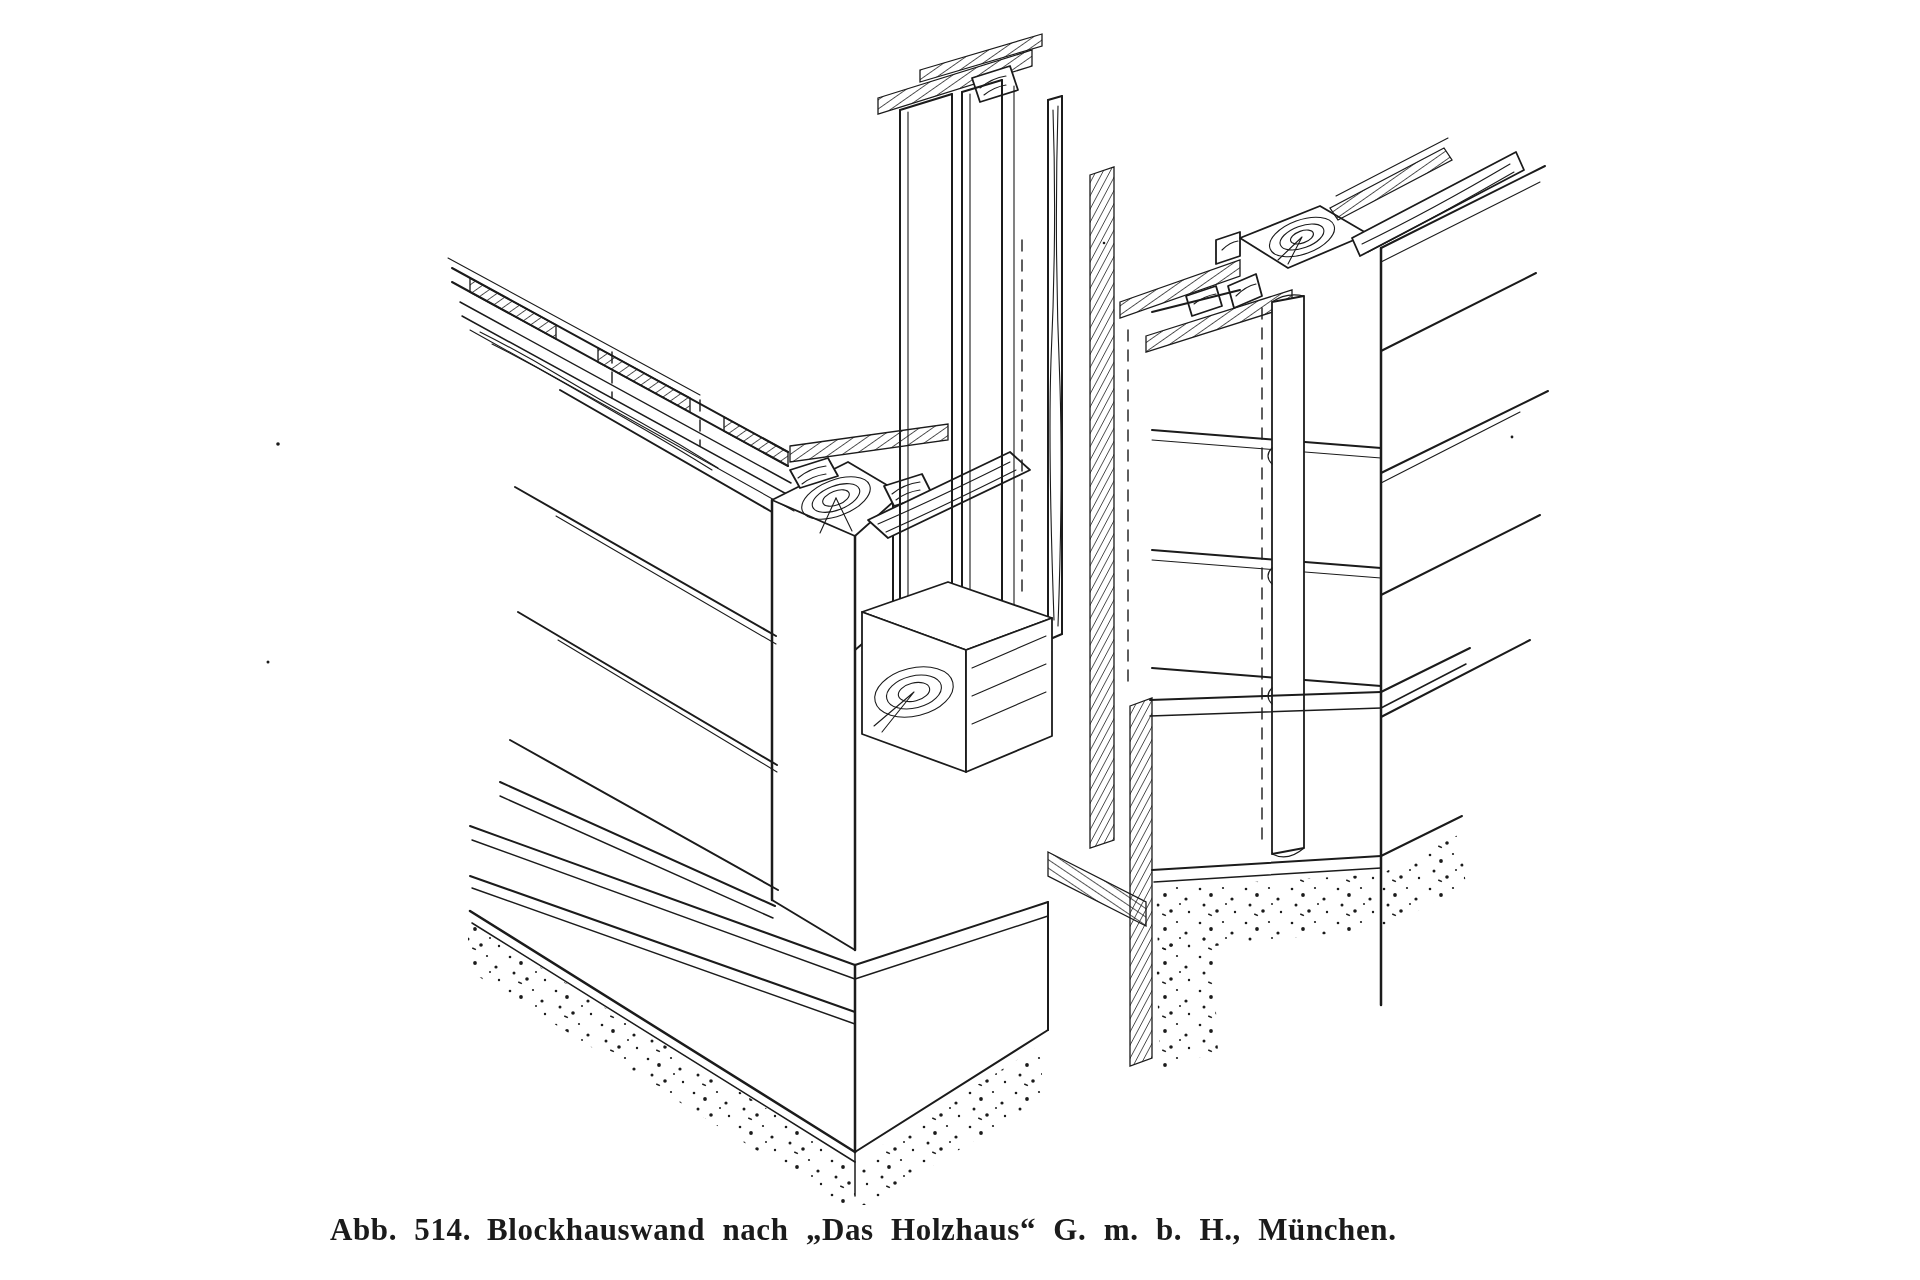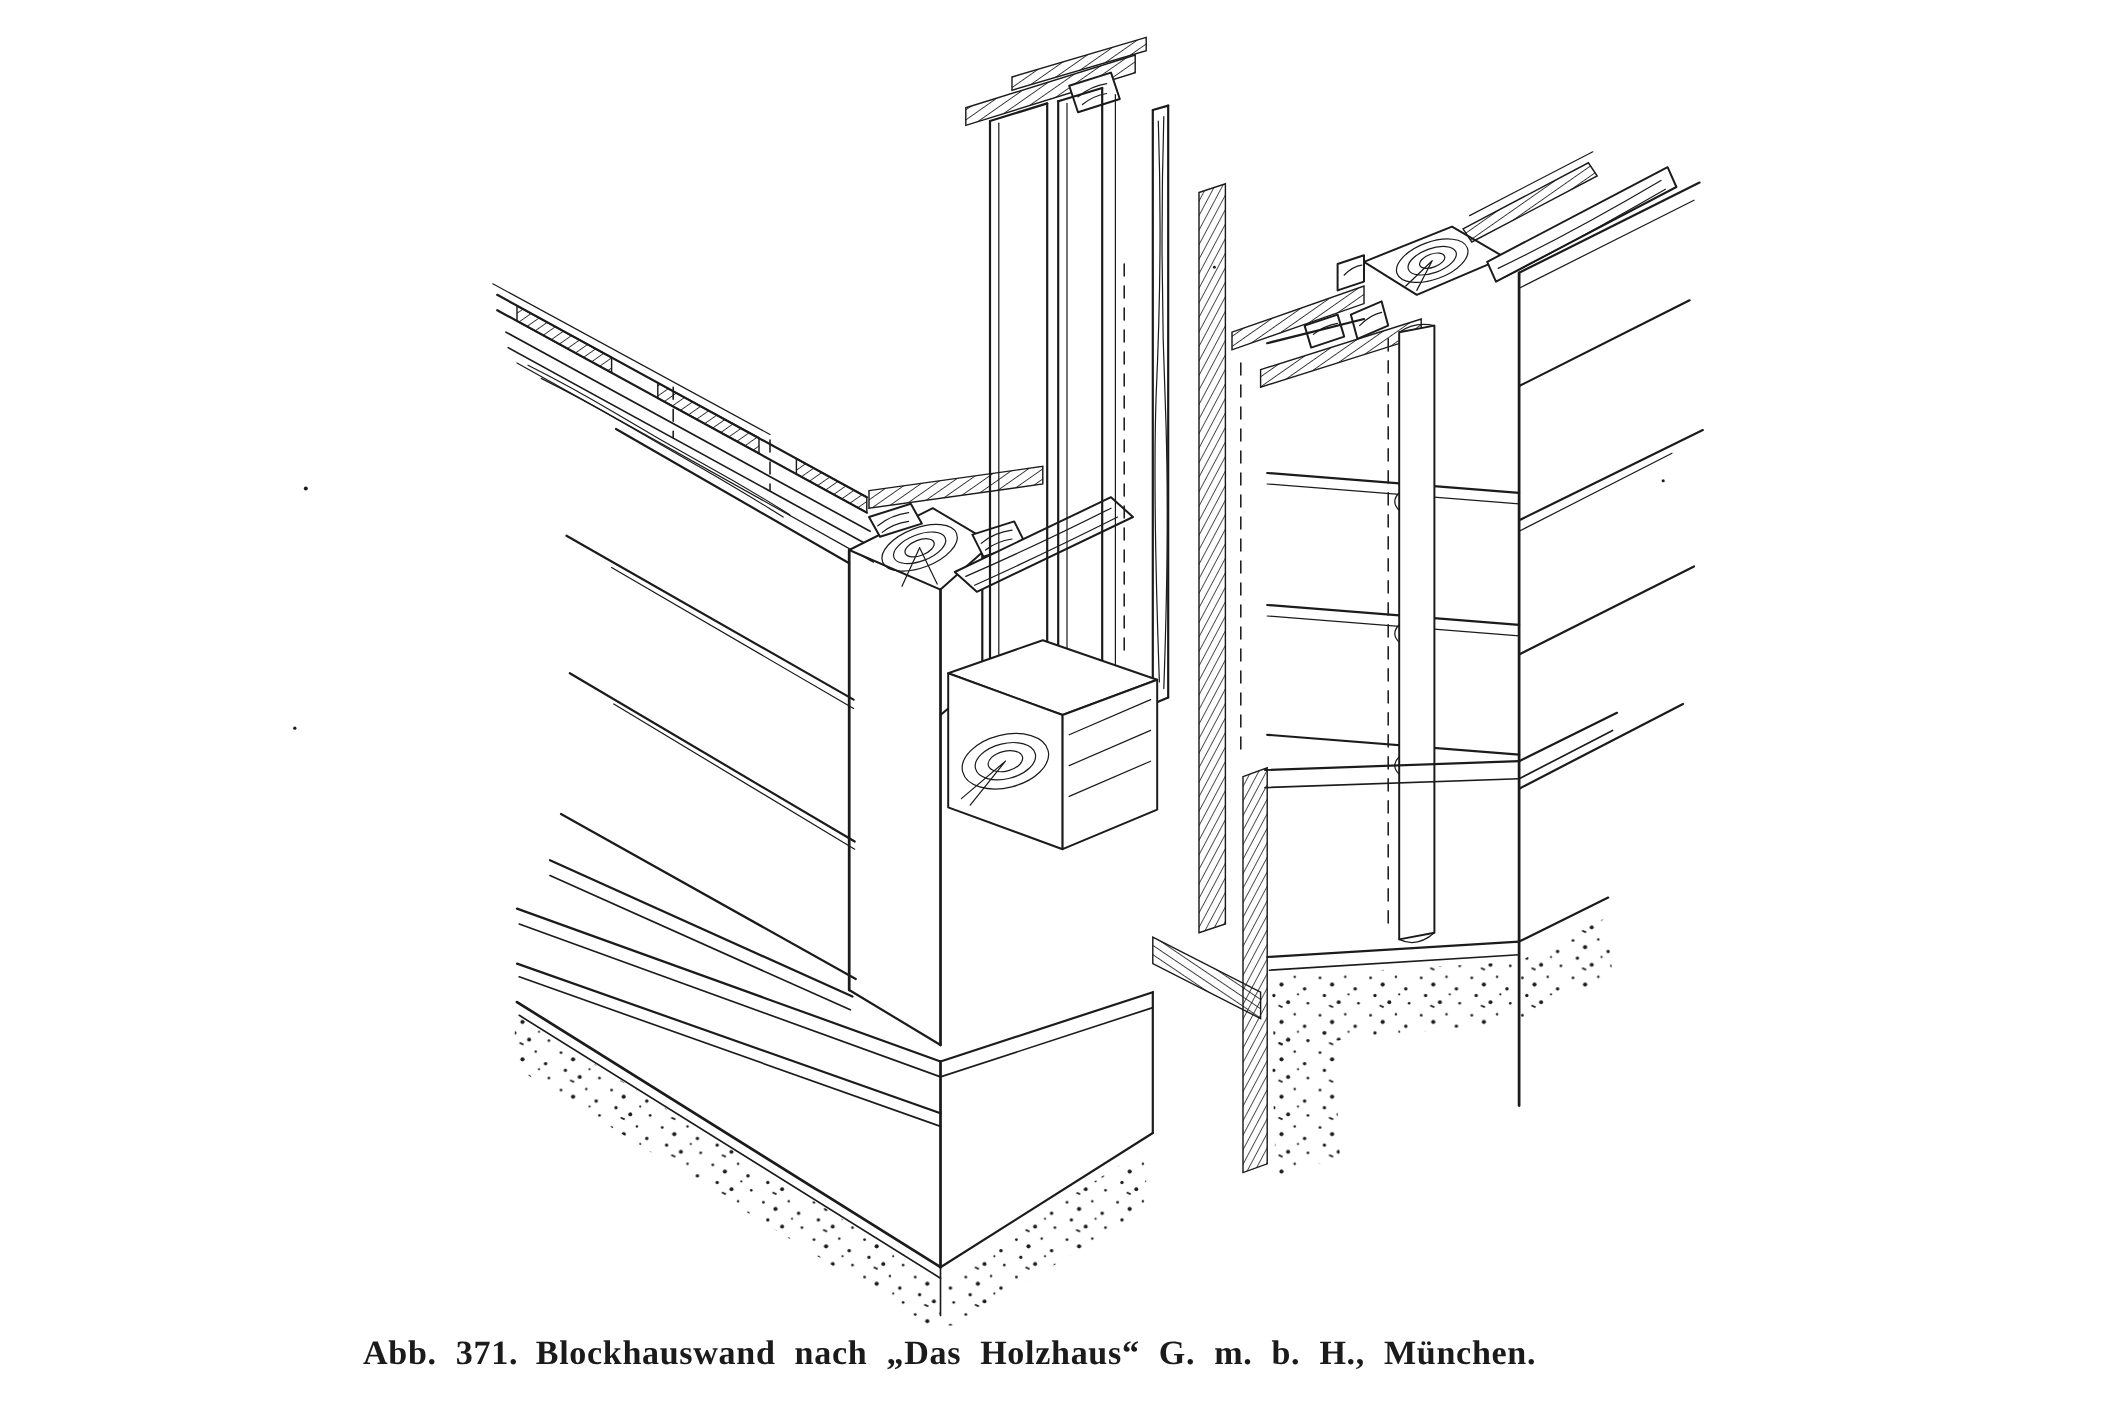--- a/index.html
+++ b/index.html
@@ -241,16 +241,16 @@
 
     <g fill="#1b1b1b">
       <circle cx="278" cy="444" r="1.8"></circle>
       <circle cx="268" cy="662" r="1.5"></circle>
       <circle cx="1512" cy="437" r="1.4"></circle>
       <circle cx="1104" cy="243" r="1.3"></circle>
     </g>
   </svg>
 
   <figcaption class="caption">
-    <span class="lbl">Abb. 371.</span><span>Blockhauswand nach „Das Holzhaus“ G. m. b. H., München.</span>
+    <span class="lbl">Abb. 514.</span><span>Blockhauswand nach „Das Holzhaus“ G. m. b. H., München.</span>
   </figcaption>
 
 </div>
 
 </body></html>

